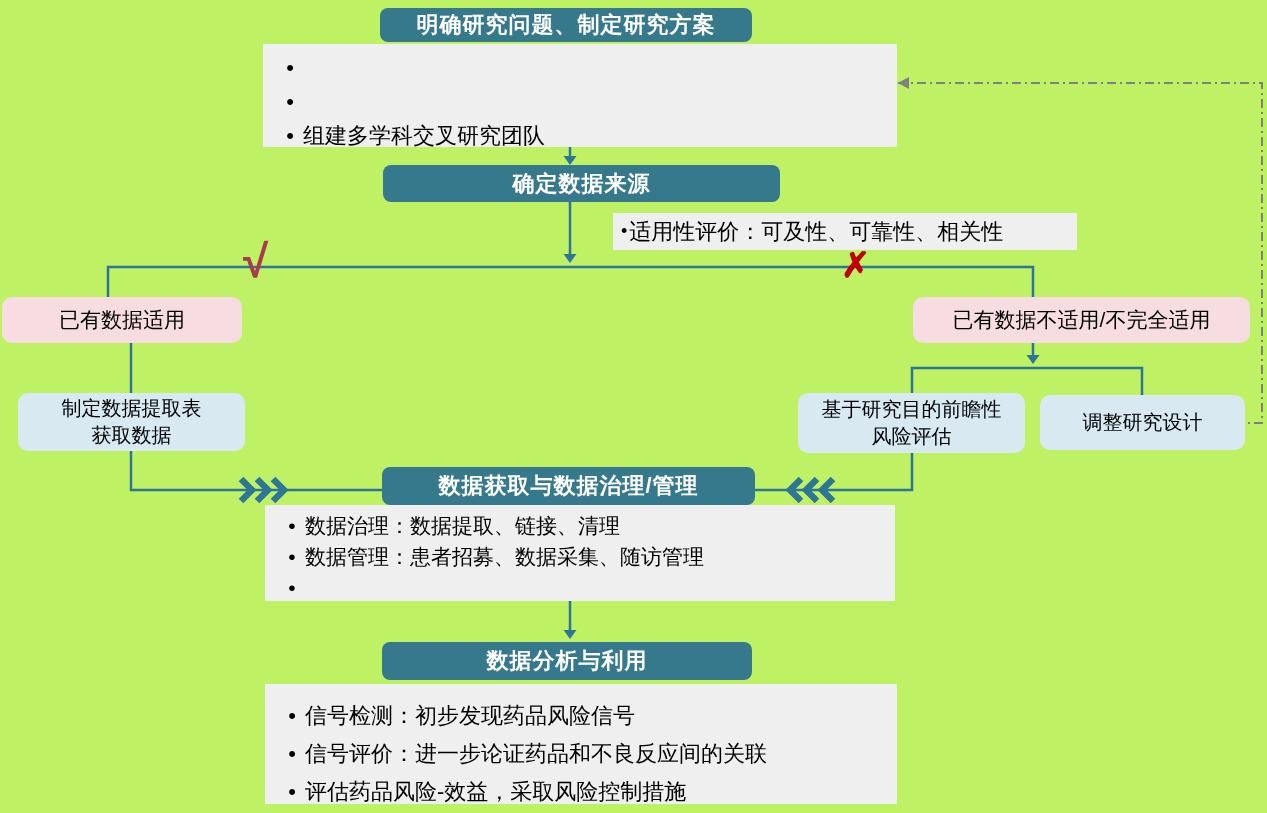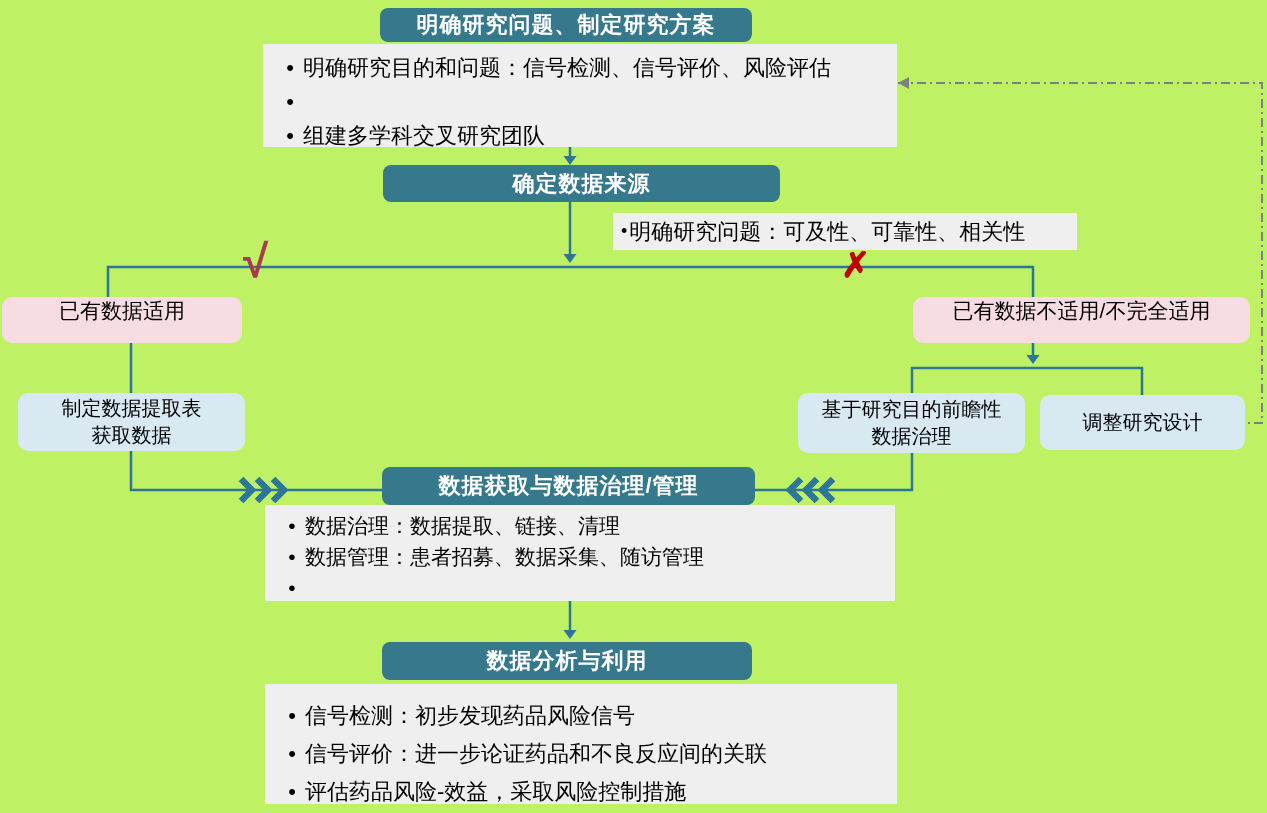--- a/index.html
+++ b/index.html
@@ -11,21 +11,21 @@
   .box{position:absolute;box-sizing:border-box;z-index:2;}
   .teal{
     background:#36798C;color:#ffffff;font-weight:bold;border-radius:8px;
     display:flex;align-items:center;justify-content:center;
     font-size:22px;letter-spacing:1px;white-space:nowrap;
   }
   .graybox{background:#F0EFEF;color:#000;}
   .bline{display:flex;align-items:baseline;}
   .dot{flex:0 0 26px;text-align:center;}
   .pill-pink{
-    background:#F7DDE2;border-radius:10px;display:flex;align-items:flex-start;
+    background:#F7DDE2;border-radius:10px;display:flex;align-items:center;
     justify-content:center;font-size:21px;color:#000;white-space:nowrap;
   }
   .pill-blue{
     background:#D8E9F2;border-radius:10px;display:flex;flex-direction:column;
     align-items:center;justify-content:center;font-size:20px;color:#000;
     text-align:center;line-height:27px;white-space:nowrap;
   }
   .mark{position:absolute;z-index:3;font-weight:bold;line-height:1;}
   .mark-check{left:243px;top:238px;font-size:46px;color:#A93B4F;}
   .mark-cross{left:841px;top:247px;font-size:35px;color:#C00000;}
@@ -71,57 +71,56 @@
       <polyline points="833,479 822,490 833,501"></polyline>
     </g>
   </svg>
 
   <div class="box teal" style="left:380px;top:8px;width:372px;height:34px">
     <span>明确研究问题、制定研究方案</span>
   </div>
   <div class="box graybox gt" style="left:263px;top:44px;width:634px;height:103px">
     <div class="bline">
       <span class="dot">•</span>
-      <span>明确研究目的和问题：信号检测、信号评价、风险评估</span>
     </div>
     <div class="bline">
       <span class="dot">•</span>
     </div>
     <div class="bline">
       <span class="dot">•</span>
       <span>组建多学科交叉研究团队</span>
     </div>
   </div>
 
   <div class="box teal" style="left:383px;top:165px;width:397px;height:37px">
     <span>确定数据来源</span>
   </div>
   <div class="box graybox gnote" style="left:613px;top:213px;width:464px;height:37px">
     <span class="nd">•</span>
-    <span>明确研究问题：可及性、可靠性、相关性</span>
+    <span>适用性评价：可及性、可靠性、相关性</span>
   </div>
 
   <span class="mark mark-check">√</span>
   <span class="mark mark-cross">✗</span>
 
   <div class="box pill-pink" style="left:2px;top:297px;width:240px;height:46px">
     <span>已有数据适用</span>
   </div>
   <div class="box pill-pink" style="left:913px;top:297px;width:337px;height:46px">
     <span>已有数据不适用/不完全适用</span>
   </div>
 
   <div class="box pill-blue" style="left:18px;top:393px;width:227px;height:58px">
     <span>制定数据提取表</span>
     <span>获取数据</span>
   </div>
 
   <div class="box pill-blue" style="left:798px;top:393px;width:227px;height:60px">
     <span>基于研究目的前瞻性</span>
-    <span>数据治理</span>
+    <span>风险评估</span>
   </div>
   <div class="box pill-blue" style="left:1040px;top:395px;width:205px;height:55px">
     <span>调整研究设计</span>
   </div>
 
   <div class="box teal" style="left:382px;top:467px;width:373px;height:38px">
     <span>数据获取与数据治理/管理</span>
   </div>
   <div class="box graybox gm" style="left:265px;top:505px;width:630px;height:96px">
     <div class="bline">

